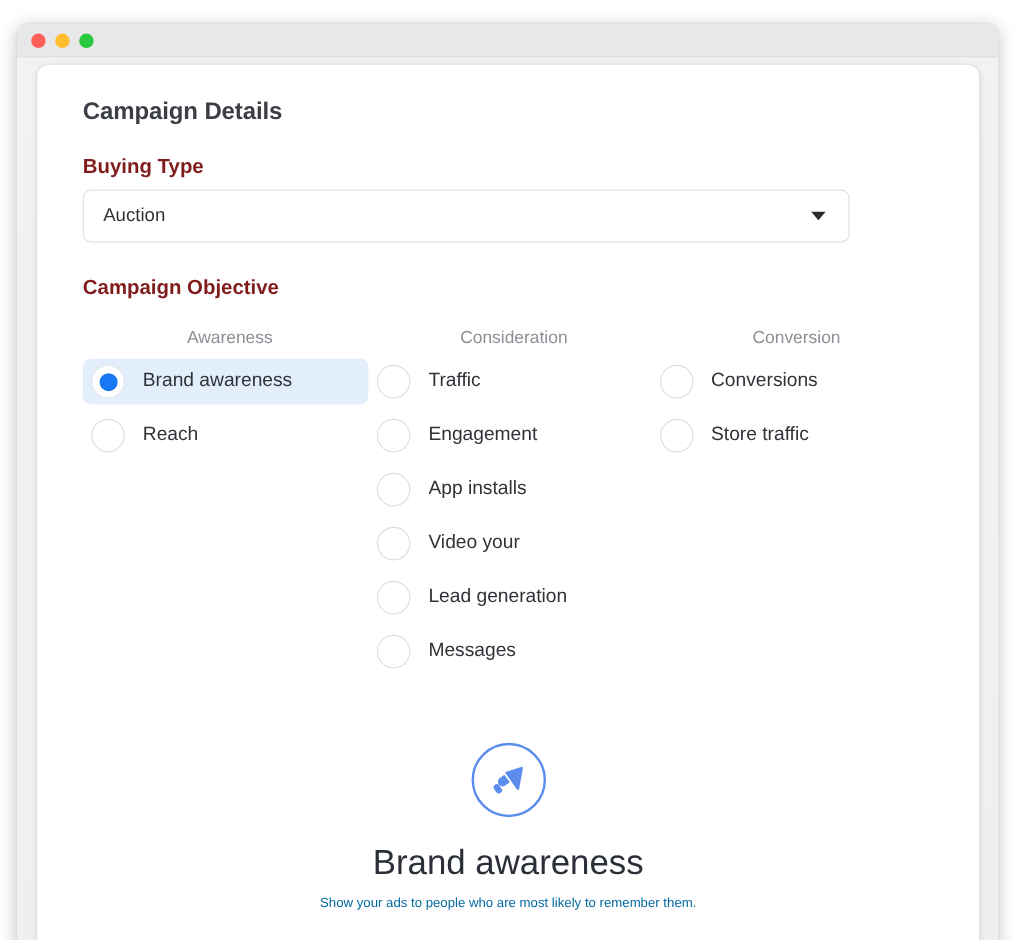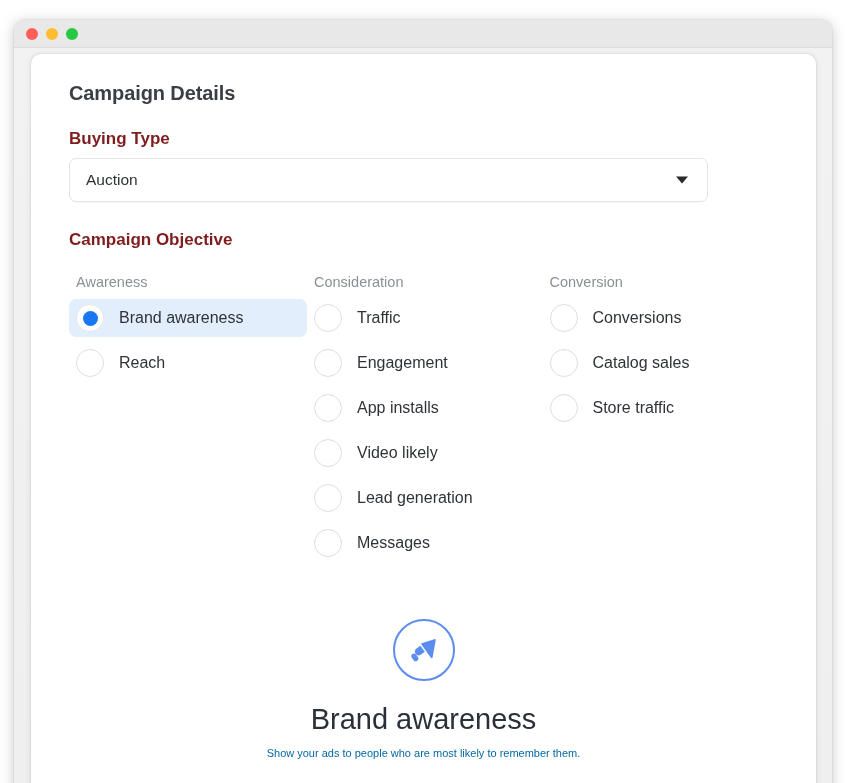--- a/index.html
+++ b/index.html
@@ -113,20 +113,21 @@
     display: flex;
     gap: 0;
   }
   .col { width: 247px; }
 
   .col-head {
     font-size: 14.5px;
     color: #8b9096;
     margin-bottom: 9px;
     padding-left: 7px;
+    text-align: center;
   }
 
   .opt {
     display: flex;
     align-items: center;
     height: 38px;
     margin-bottom: 7px;
     padding-left: 7px;
     border-radius: 7px;
     cursor: pointer;
@@ -250,21 +251,21 @@
             <span class="radio">
                 <span class="radio-dot"></span>
               </span>
             <span class="opt-label">App installs</span>
           </div>
 
           <div class="opt">
             <span class="radio">
                 <span class="radio-dot"></span>
               </span>
-            <span class="opt-label">Video likely</span>
+            <span class="opt-label">Video your</span>
           </div>
 
           <div class="opt">
             <span class="radio">
                 <span class="radio-dot"></span>
               </span>
             <span class="opt-label">Lead generation</span>
           </div>
 
           <div class="opt">
@@ -278,26 +279,20 @@
         <div class="col">
           <div class="col-head">Conversion</div>
 
           <div class="opt">
             <span class="radio">
                 <span class="radio-dot"></span>
               </span>
             <span class="opt-label">Conversions</span>
           </div>
 
-          <div class="opt">
-            <span class="radio">
-                <span class="radio-dot"></span>
-              </span>
-            <span class="opt-label">Catalog sales</span>
-          </div>
 
           <div class="opt">
             <span class="radio">
                 <span class="radio-dot"></span>
               </span>
             <span class="opt-label">Store traffic</span>
           </div>
         </div>
 
       </div>

